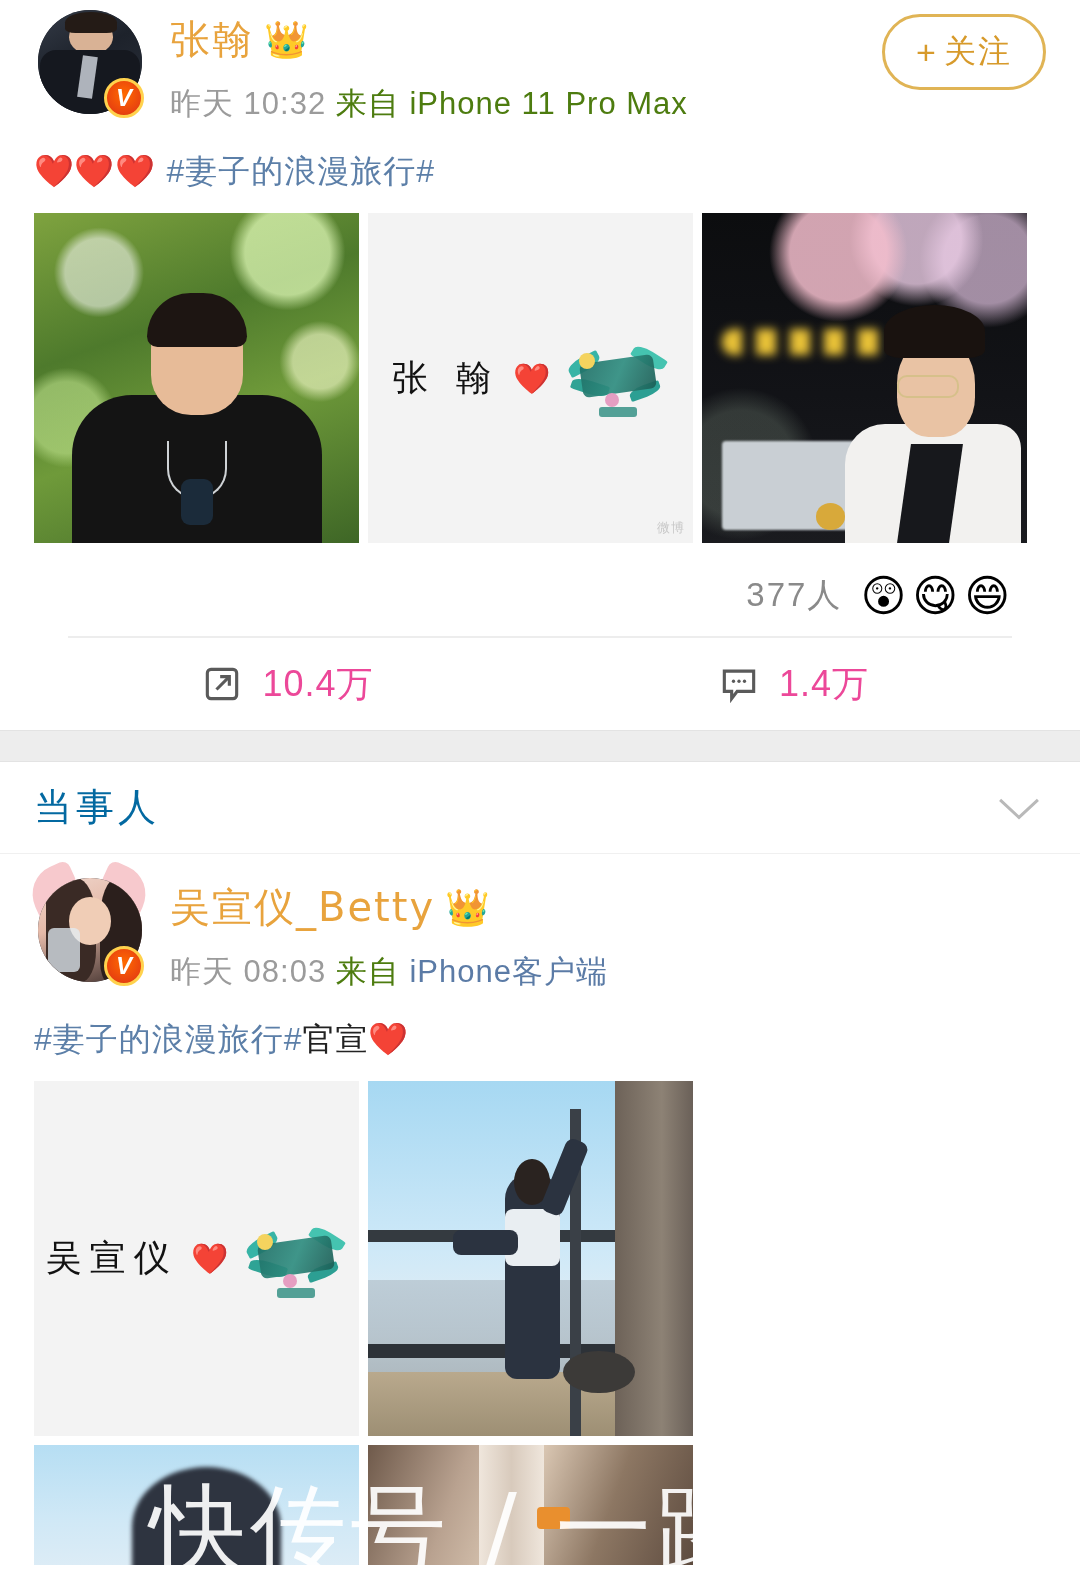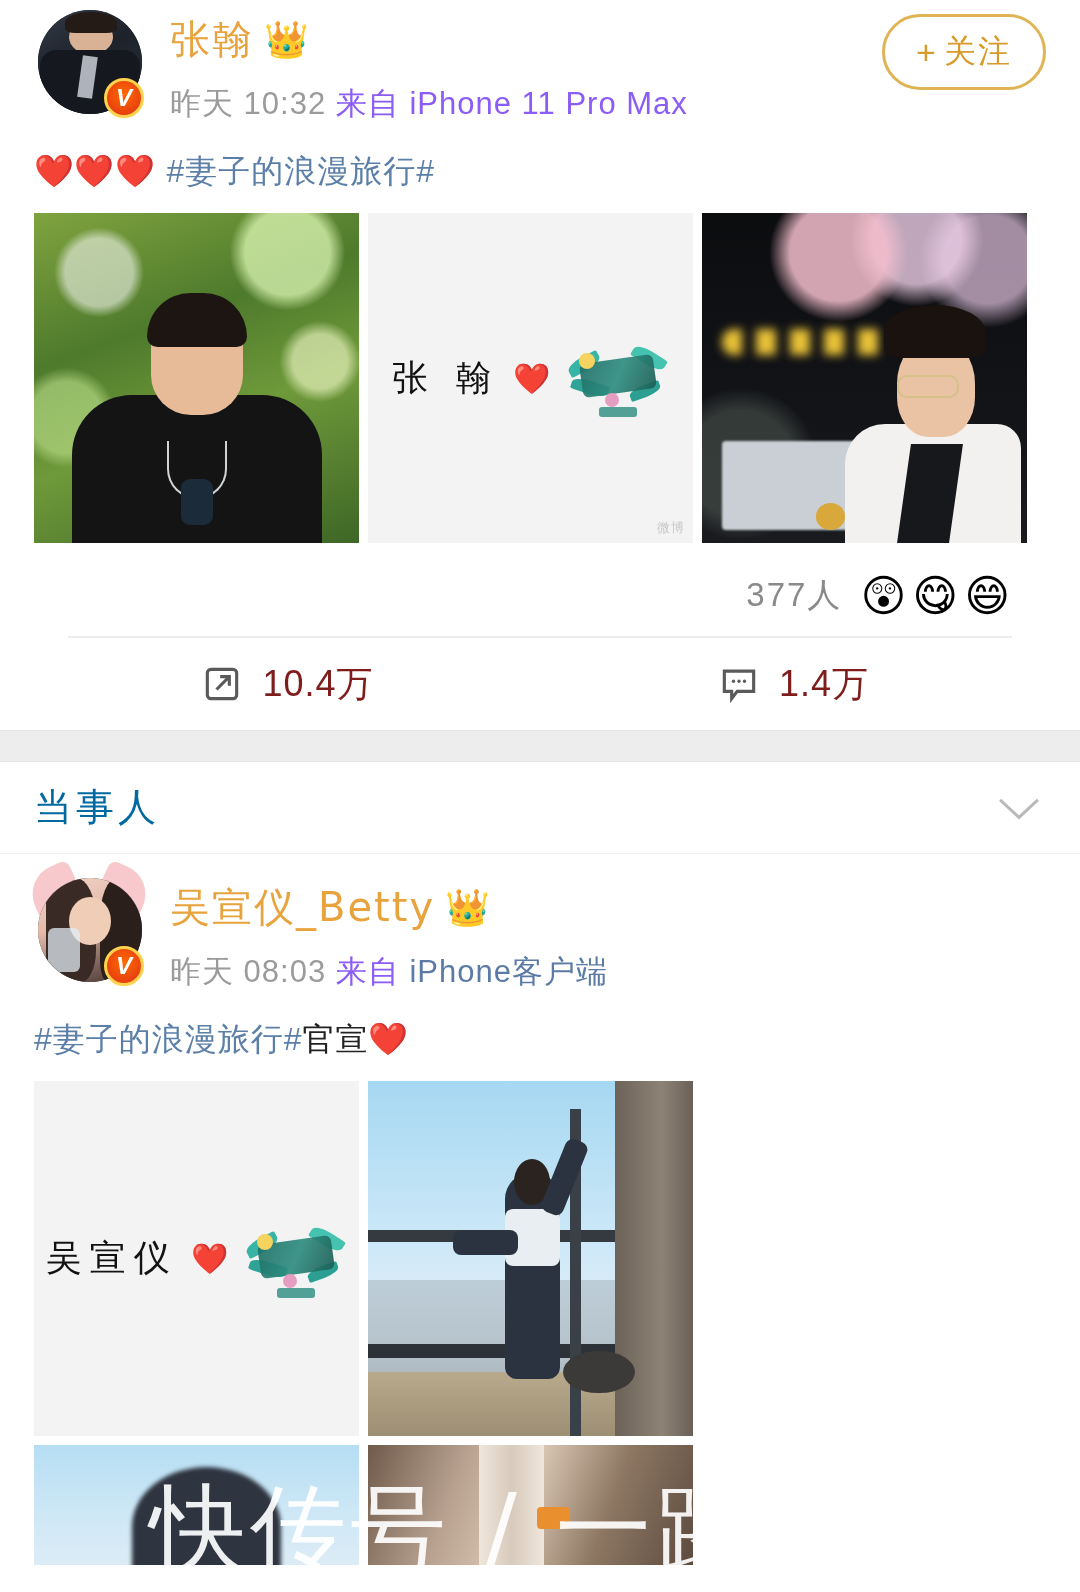--- a/index.html
+++ b/index.html
@@ -36,21 +36,21 @@
   .uname-row{ display:flex; align-items:center; }
   .uname{
     font-size:40px; color:#e8a33d; letter-spacing:2px;
     font-family:"DejaVu Sans",sans-serif;
   }
   .crown{ margin-left:10px; font-size:36px; line-height:1; }
   .subline{
     margin-top:16px; font-size:31px; color:#9b9b9b;
     letter-spacing:1px; white-space:nowrap;
   }
-  .subline .src{ color:#8b5cf6; }
+  .subline .src{ color:#4d7c0f; }
   .subline .src-link{ color:#5b7ba6; }
 
   .follow-btn{
     position:absolute; right:34px; top:14px;
     width:164px; height:76px; border:3px solid #e0b455;
     border-radius:40px; background:#fff;
     display:flex; align-items:center; justify-content:center;
     color:#d79a2b; font-size:32px; letter-spacing:2px;
   }
   .follow-btn .plus{ font-size:34px; margin-right:6px; }
@@ -265,21 +265,21 @@
     gap:18px; padding:22px 36px 0 0; margin-top:8px;
   }
   .react-count{ font-size:33px; color:#8a8a8a; letter-spacing:2px; }
   .react-emojis{ display:flex; gap:6px; font-size:44px; line-height:1; }
 
   
   .divider{ height:2px; background:#ededed; margin:18px 34px 0 34px; }
   .actions{ display:flex; height:92px; }
   .action{
     flex:1; display:flex; align-items:center; justify-content:center;
-    gap:18px; color:#7f1d1d;
+    gap:18px; color:#ec4899;
   }
   .action .label{ font-size:36px; letter-spacing:1px; }
   .icon-svg{ width:44px; height:44px; display:block; }
 
   
   .band{ height:32px; background:#ededed; border-top:1px solid #e3e3e3; border-bottom:1px solid #e3e3e3;}
   .section-head{
     height:92px; display:flex; align-items:center; justify-content:space-between;
     padding:0 34px; border-bottom:1px solid #f0f0f0;
   }

